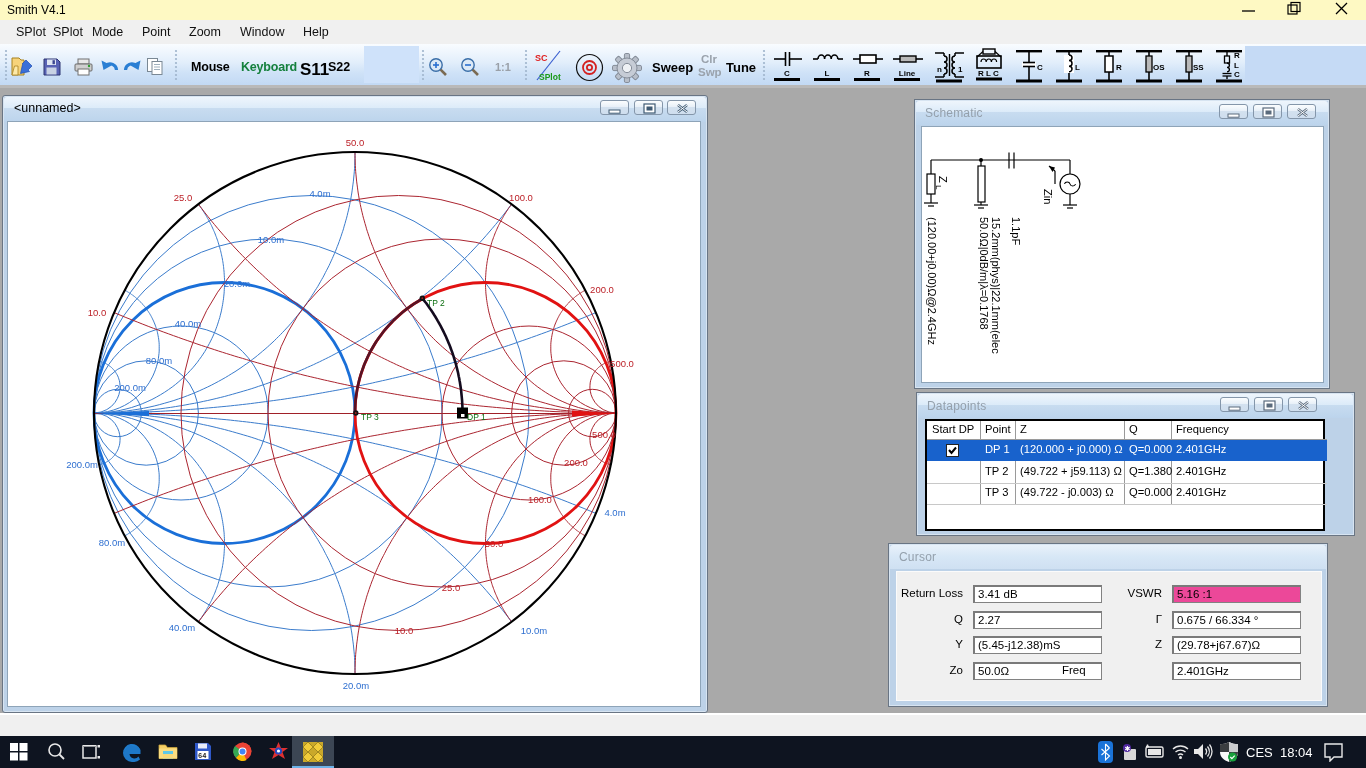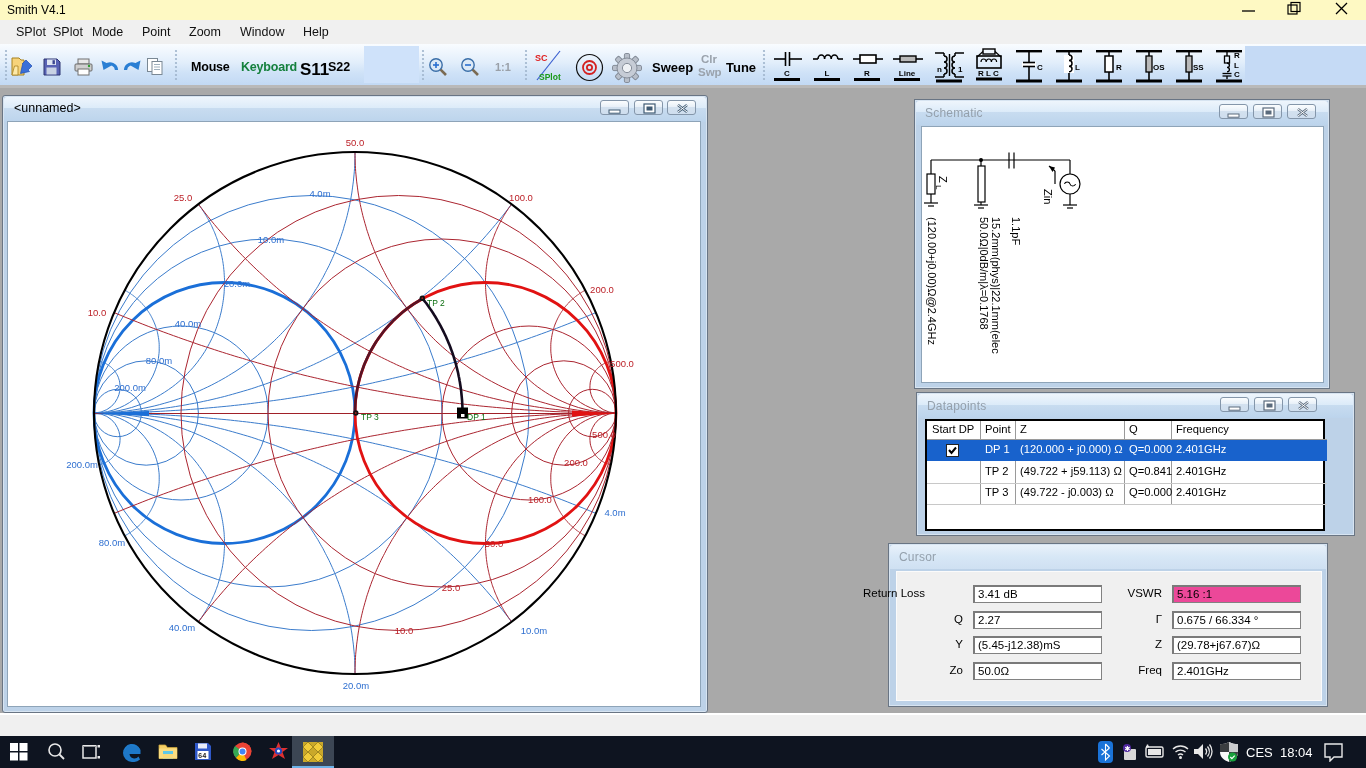--- a/index.html
+++ b/index.html
@@ -487,36 +487,36 @@
      <span class="abs" style="left:249px;top:3px">2.401GHz</span>
      <div class="abs" style="left:19px;top:3.5px;width:13px;height:13px;background:#fff;border:1px solid #222">
        <svg width="11" height="11">
             <path d="M2 5 L4.5 8 L9 2.5" fill="none" stroke="#000" stroke-width="2"></path>
           </svg>
      </div>
    </div>
 
    <span class="abs" style="left:58px;top:44px">TP 2</span>
    <span class="abs" style="left:93px;top:44px">(49.722 + j59.113) Ω</span>
-   <span class="abs" style="left:202px;top:44px">Q=0.841</span>
+   <span class="abs" style="left:202px;top:44px">Q=1.380</span>
    <span class="abs" style="left:249px;top:44px">2.401GHz</span>
 
    <span class="abs" style="left:58px;top:65px">TP 3</span>
    <span class="abs" style="left:93px;top:65px">(49.722 - j0.003) Ω</span>
    <span class="abs" style="left:202px;top:65px">Q=0.000</span>
    <span class="abs" style="left:249px;top:65px">2.401GHz</span>
  </div>
 </div>
 
 <div class="win" style="left:888px;top:543px;width:440px;height:164px">
  <div class="tbar" style="background:linear-gradient(#e8f1fa,#d7e7f6 50%,#cfe0f2)"></div>
  <div class="ttl">Cursor</div>
  <div class="abs" style="left:7px;top:27px;width:426px;height:130px;background:#f0f0f0;border:1px solid #fbfbfb"></div>
  <div class="abs" style="left:0;top:0;width:440px;height:164px;font-size:11.5px;color:#000">
-   <span class="abs" style="left:-26px;top:43px;width:100px;">Return Loss</span>
+   <span class="abs" style="left:-26px;top:43px;width:100px;text-align:right">Return Loss</span>
 <div class="abs" style="left:84px;top:41px;width:129px;height:18px;background:#fff;border:1px solid #828282;border-top:2px solid #7a7a7a;border-left:2px solid #7a7a7a">
         <span class="abs" style="left:3px;top:1px">3.41 dB</span>
       </div>
 <span class="abs" style="left:-26px;top:69px;width:100px;text-align:right">Q</span>
 <div class="abs" style="left:84px;top:67px;width:129px;height:18px;background:#fff;border:1px solid #828282;border-top:2px solid #7a7a7a;border-left:2px solid #7a7a7a">
         <span class="abs" style="left:3px;top:1px">2.27</span>
       </div>
 <span class="abs" style="left:-26px;top:94px;width:100px;text-align:right">Y</span>
 <div class="abs" style="left:84px;top:92px;width:129px;height:18px;background:#fff;border:1px solid #828282;border-top:2px solid #7a7a7a;border-left:2px solid #7a7a7a">
         <span class="abs" style="left:3px;top:1px">(5.45-j12.38)mS</span>
@@ -530,21 +530,21 @@
         <span class="abs" style="left:3px;top:1px">5.16 :1</span>
       </div>
 <span class="abs" style="left:173px;top:69px;width:100px;text-align:right">Γ</span>
 <div class="abs" style="left:283px;top:67px;width:129px;height:18px;background:#fff;border:1px solid #828282;border-top:2px solid #7a7a7a;border-left:2px solid #7a7a7a">
         <span class="abs" style="left:3px;top:1px">0.675 / 66.334 °</span>
       </div>
 <span class="abs" style="left:173px;top:94px;width:100px;text-align:right">Z</span>
 <div class="abs" style="left:283px;top:92px;width:129px;height:18px;background:#fff;border:1px solid #828282;border-top:2px solid #7a7a7a;border-left:2px solid #7a7a7a">
         <span class="abs" style="left:3px;top:1px">(29.78+j67.67)Ω</span>
       </div>
-<span class="abs" style="left:173px;top:120px;width:100px;text-align:right">Freq</span>
+<span class="abs" style="left:173px;top:120px;width:100px;text-align:left">Freq</span>
 <div class="abs" style="left:283px;top:118px;width:129px;height:18px;background:#fff;border:1px solid #828282;border-top:2px solid #7a7a7a;border-left:2px solid #7a7a7a">
         <span class="abs" style="left:3px;top:1px">2.401GHz</span>
       </div>
  </div>
 </div>
 
 <div class="abs" style="left:0;top:713px;width:1366px;height:23px;background:#f0f0f0;border-top:2px solid #fff"></div>
 
 <div class="abs" style="left:0;top:736px;width:1366px;height:32px;background:#0e1420">
 <svg class="abs" style="left:10px;top:7px" width="18" height="18" fill="#fff">

